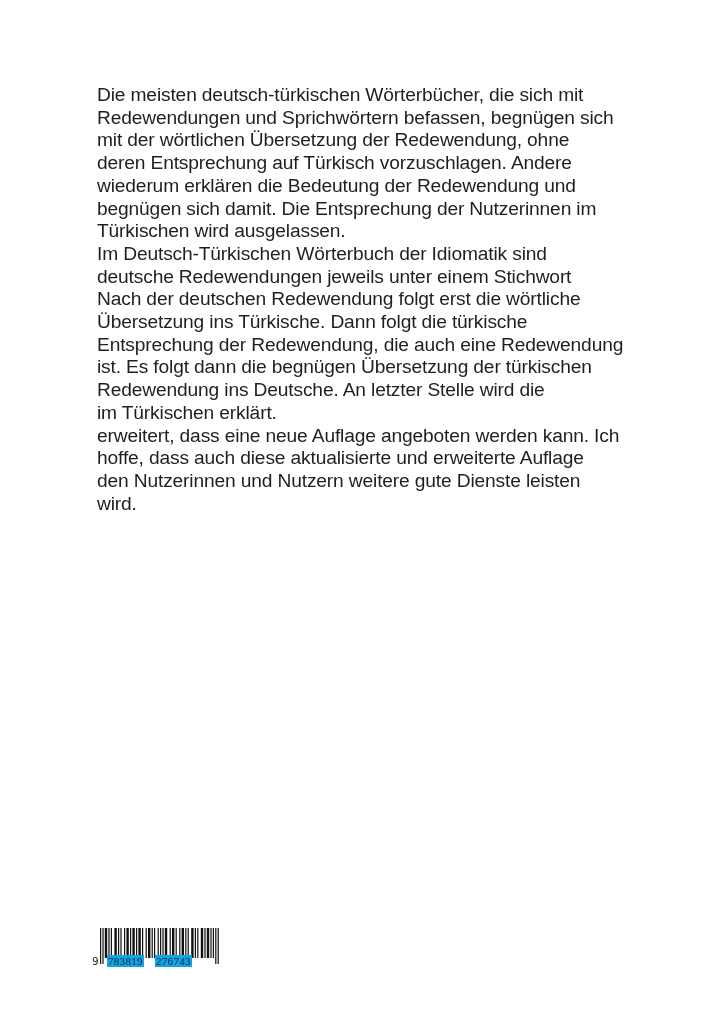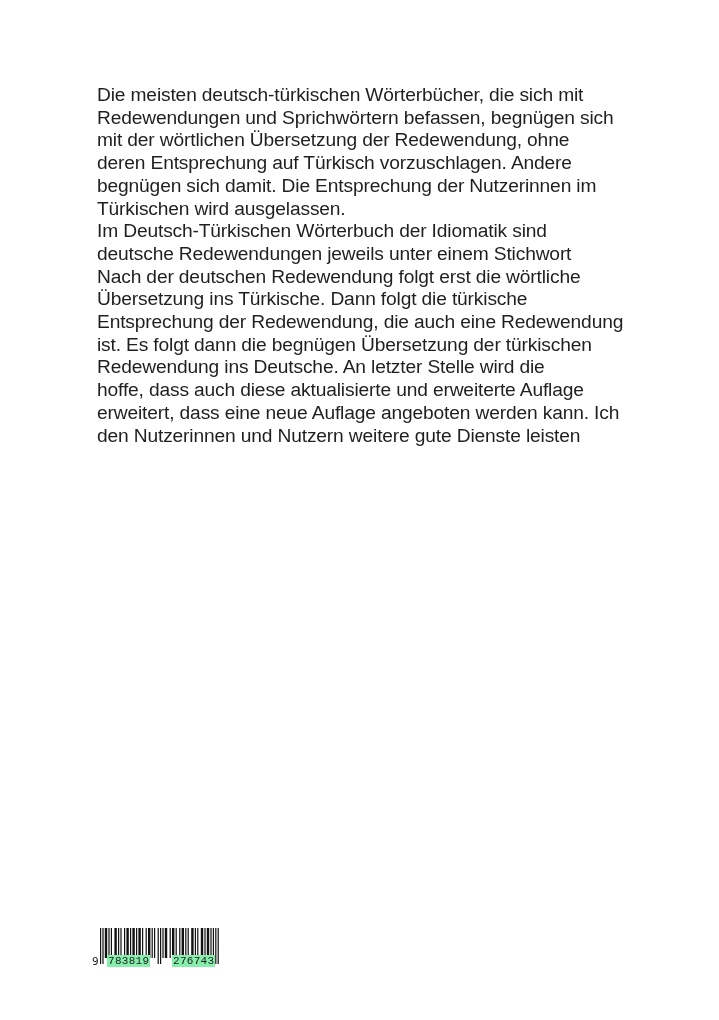--- a/index.html
+++ b/index.html
@@ -51,52 +51,55 @@
       position: absolute;
       left: 0;
       top: 27px;
       font-family: "DejaVu Sans Mono", "Liberation Mono", monospace;
       font-size: 11px;
       color: #222;
     }
     .bc-g1, .bc-g2 {
       position: absolute;
       top: 27px;
-      font-family: Liberation Mono, monospace;
+      font-family: Liberation Serif, serif;
       font-size: 11px;
       letter-spacing: 0.3px;
       color: #222;
-      background: #86efac;
+      background: #0ea5e9;
       padding: 0 1px;
     }
     .bc-g1 { left: 15px; }
-    .bc-g2 { left: 80px; }
+    .bc-g2 { left: 63px; }
   </style>
 </head>
 <body>
 
 <div class="page">
 
   <div class="text-block">
     <span class="line">Die meisten deutsch-türkischen Wörterbücher, die sich mit</span>
     <span class="line">Redewendungen und Sprichwörtern befassen, begnügen sich</span>
     <span class="line">mit der wörtlichen Übersetzung der Redewendung, ohne</span>
     <span class="line">deren Entsprechung auf Türkisch vorzuschlagen. Andere</span>
+    <span class="line">wiederum erklären die Bedeutung der Redewendung und</span>
     <span class="line">begnügen sich damit. Die Entsprechung der Nutzerinnen im</span>
     <span class="line">Türkischen wird ausgelassen.</span>
     <span class="line">Im Deutsch-Türkischen Wörterbuch der Idiomatik sind</span>
     <span class="line">deutsche Redewendungen jeweils unter einem Stichwort</span>
     <span class="line">Nach der deutschen Redewendung folgt erst die wörtliche</span>
     <span class="line">Übersetzung ins Türkische. Dann folgt die türkische</span>
     <span class="line">Entsprechung der Redewendung, die auch eine Redewendung</span>
     <span class="line">ist. Es folgt dann die begnügen Übersetzung der türkischen</span>
     <span class="line">Redewendung ins Deutsche. An letzter Stelle wird die</span>
+    <span class="line">im Türkischen erklärt.</span>
+    <span class="line">erweitert, dass eine neue Auflage angeboten werden kann. Ich</span>
     <span class="line">hoffe, dass auch diese aktualisierte und erweiterte Auflage</span>
-    <span class="line">erweitert, dass eine neue Auflage angeboten werden kann. Ich</span>
     <span class="line">den Nutzerinnen und Nutzern weitere gute Dienste leisten</span>
+    <span class="line">wird.</span>
   </div>
 
   <div class="barcode-wrap">
     <svg class="barcode-svg" width="124" height="36" viewBox="0 0 124 36" xmlns="http://www.w3.org/2000/svg">
       <g fill="#111">
         <rect x="0" y="0" width="1.2" height="36"></rect>
         <rect x="2.4" y="0" width="1.2" height="36"></rect>
         <rect x="4.8" y="0" width="2.4" height="30"></rect>
         <rect x="8.4" y="0" width="1.2" height="30"></rect>
         <rect x="10.8" y="0" width="1.2" height="30"></rect>

